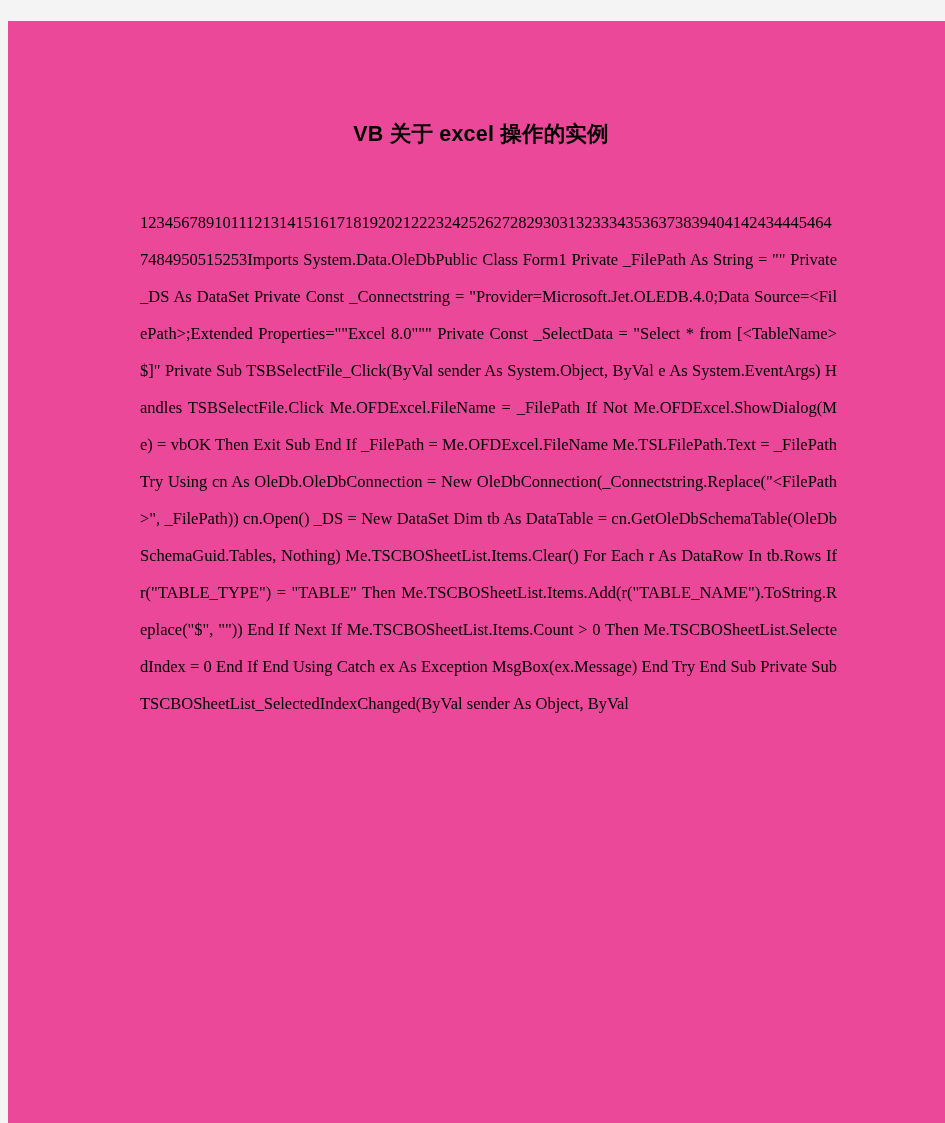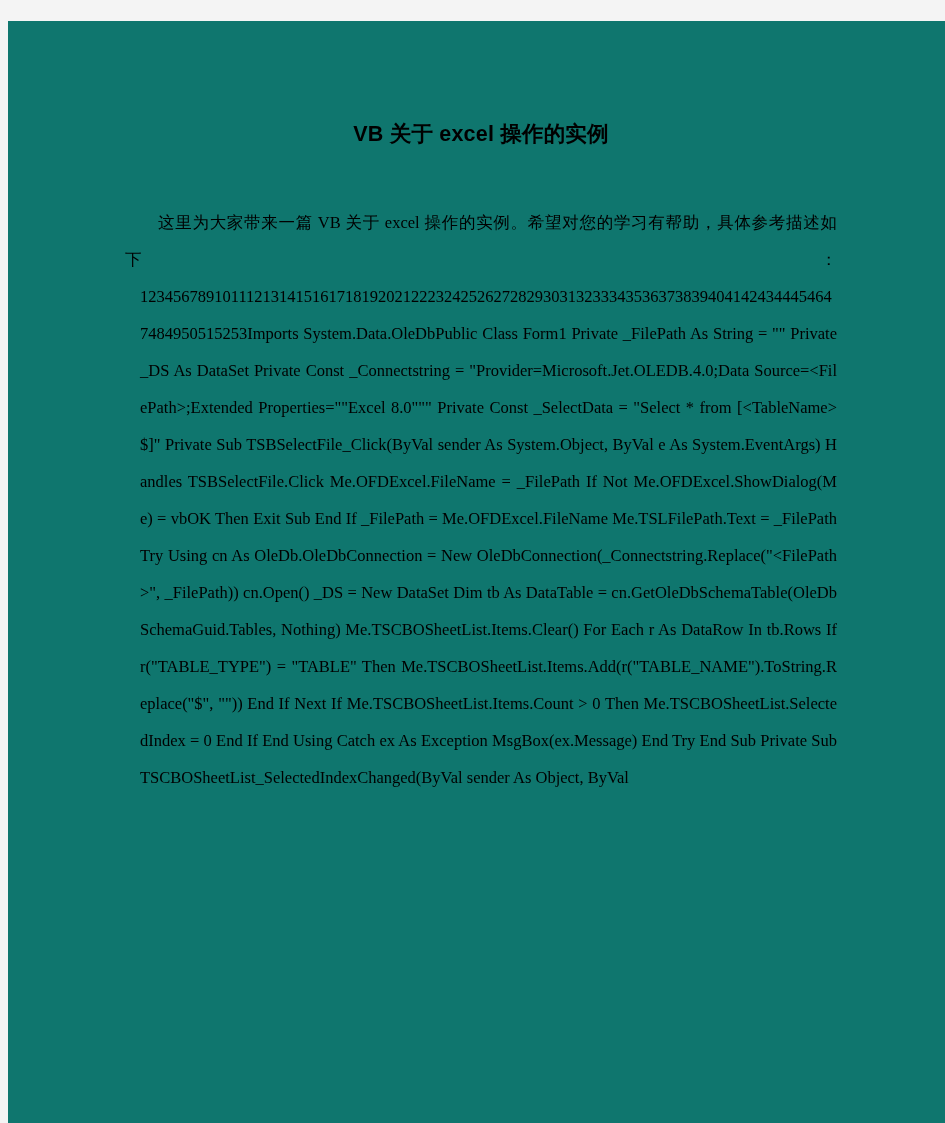--- a/index.html
+++ b/index.html
@@ -12,21 +12,21 @@
     background: #f4f4f4;
     font-family: "Liberation Serif", "DejaVu Serif", serif;
     overflow: hidden;
   }
   .page {
     position: absolute;
     left: 8px;
     top: 21px;
     width: 937px;
     height: 1102px;
-    background: #0f766e;
+    background: #ec4899;
     overflow: hidden;
   }
   .content {
     position: absolute;
     left: 117px;
     top: 0;
     width: 712px;
   }
   .doc-title {
     margin: 0;
@@ -71,19 +71,18 @@
 </style>
 </head>
 <body>
 
 <div class="page">
   <div class="content">
 
     <h1 class="doc-title">VB 关于 excel 操作的实例</h1>
 
     <div class="body-block">
-      <p class="para first">这里为大家带来一篇 VB 关于 excel 操作的实例。希望对您的学习有帮助，具体参考描述如下：</p>
 
       <p class="para last-natural">1234567891011121314151617181920212223242526272829303132333435363738394041424344454647484950515253Imports System.Data.OleDbPublic Class Form1    Private _FilePath As String = ""    Private _DS As DataSet    Private Const _Connectstring = "Provider=Microsoft.Jet.OLEDB.4.0;Data Source=&lt;FilePath&gt;;Extended Properties=""Excel 8.0"""    Private Const _SelectData = "Select * from [&lt;TableName&gt;$]"    Private Sub TSBSelectFile_Click(ByVal sender As System.Object, ByVal e As System.EventArgs) Handles TSBSelectFile.Click        Me.OFDExcel.FileName = _FilePath        If Not Me.OFDExcel.ShowDialog(Me) = vbOK Then            Exit Sub        End If        _FilePath = Me.OFDExcel.FileName        Me.TSLFilePath.Text = _FilePath        Try            Using cn As OleDb.OleDbConnection = New OleDbConnection(_Connectstring.Replace("&lt;FilePath&gt;", _FilePath))                cn.Open()                _DS = New DataSet                Dim tb As DataTable = cn.GetOleDbSchemaTable(OleDbSchemaGuid.Tables, Nothing)                Me.TSCBOSheetList.Items.Clear()                For Each r As DataRow In tb.Rows                    If r("TABLE_TYPE") = "TABLE" Then                        Me.TSCBOSheetList.Items.Add(r("TABLE_NAME").ToString.Replace("$", ""))                    End If                Next                If Me.TSCBOSheetList.Items.Count &gt; 0 Then                    Me.TSCBOSheetList.SelectedIndex = 0                End If            End Using        Catch ex As Exception            MsgBox(ex.Message)        End Try    End Sub    Private Sub TSCBOSheetList_SelectedIndexChanged(ByVal sender As Object, ByVal</p>
     </div>
 
   </div>
 </div>
 
 </body></html>

